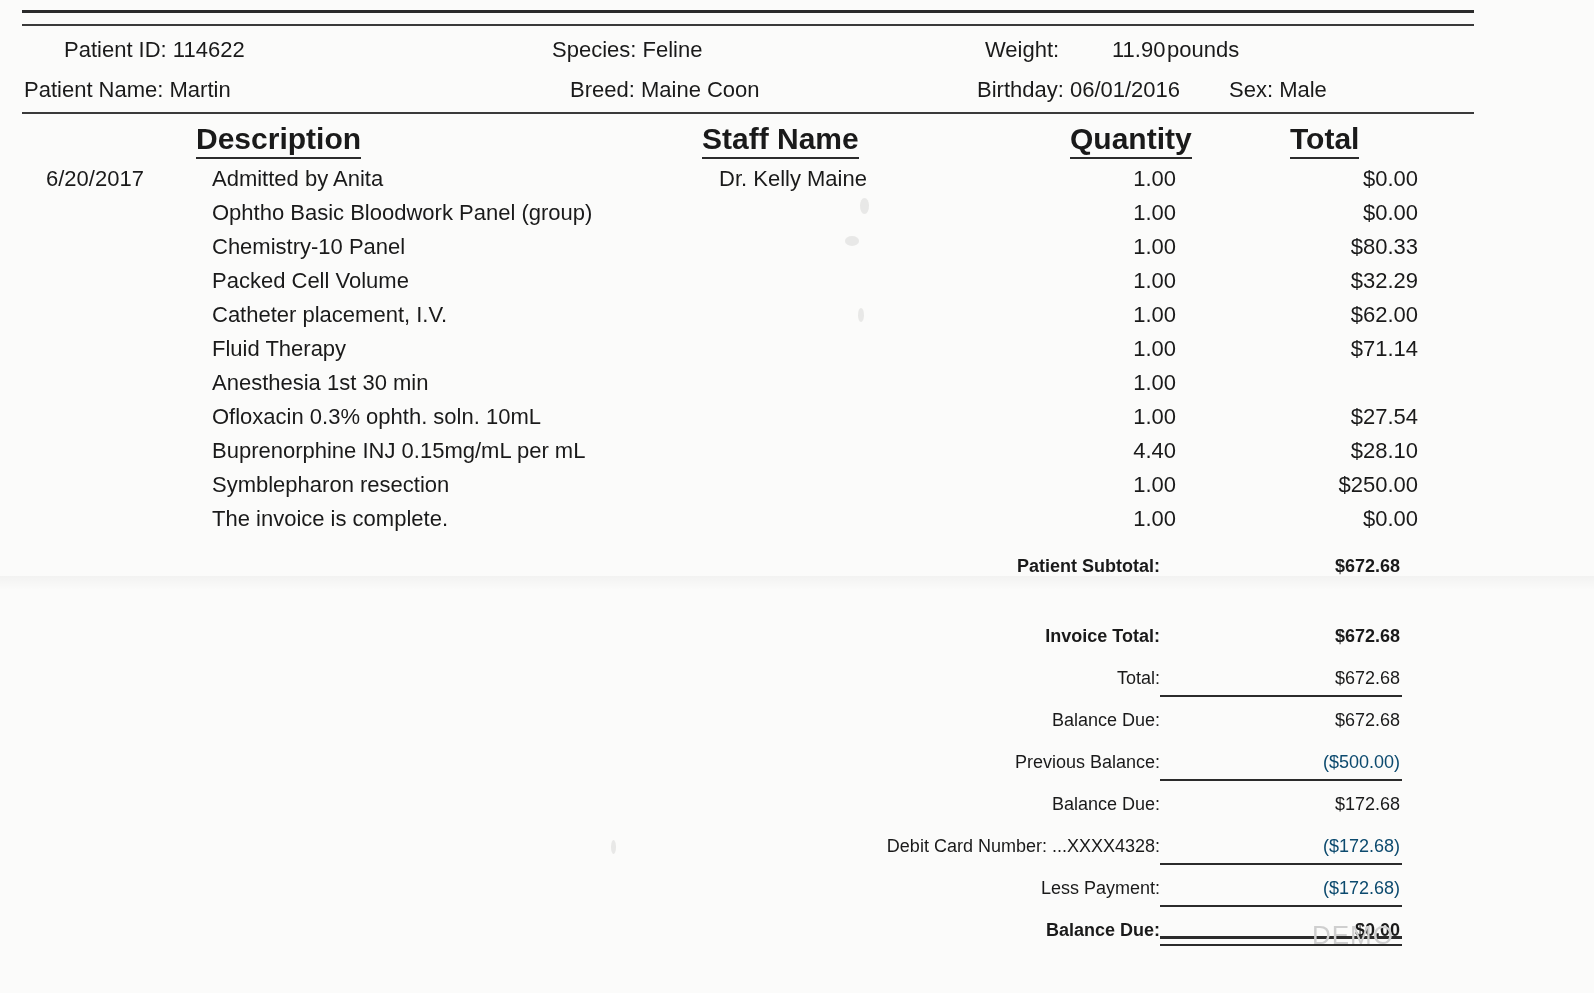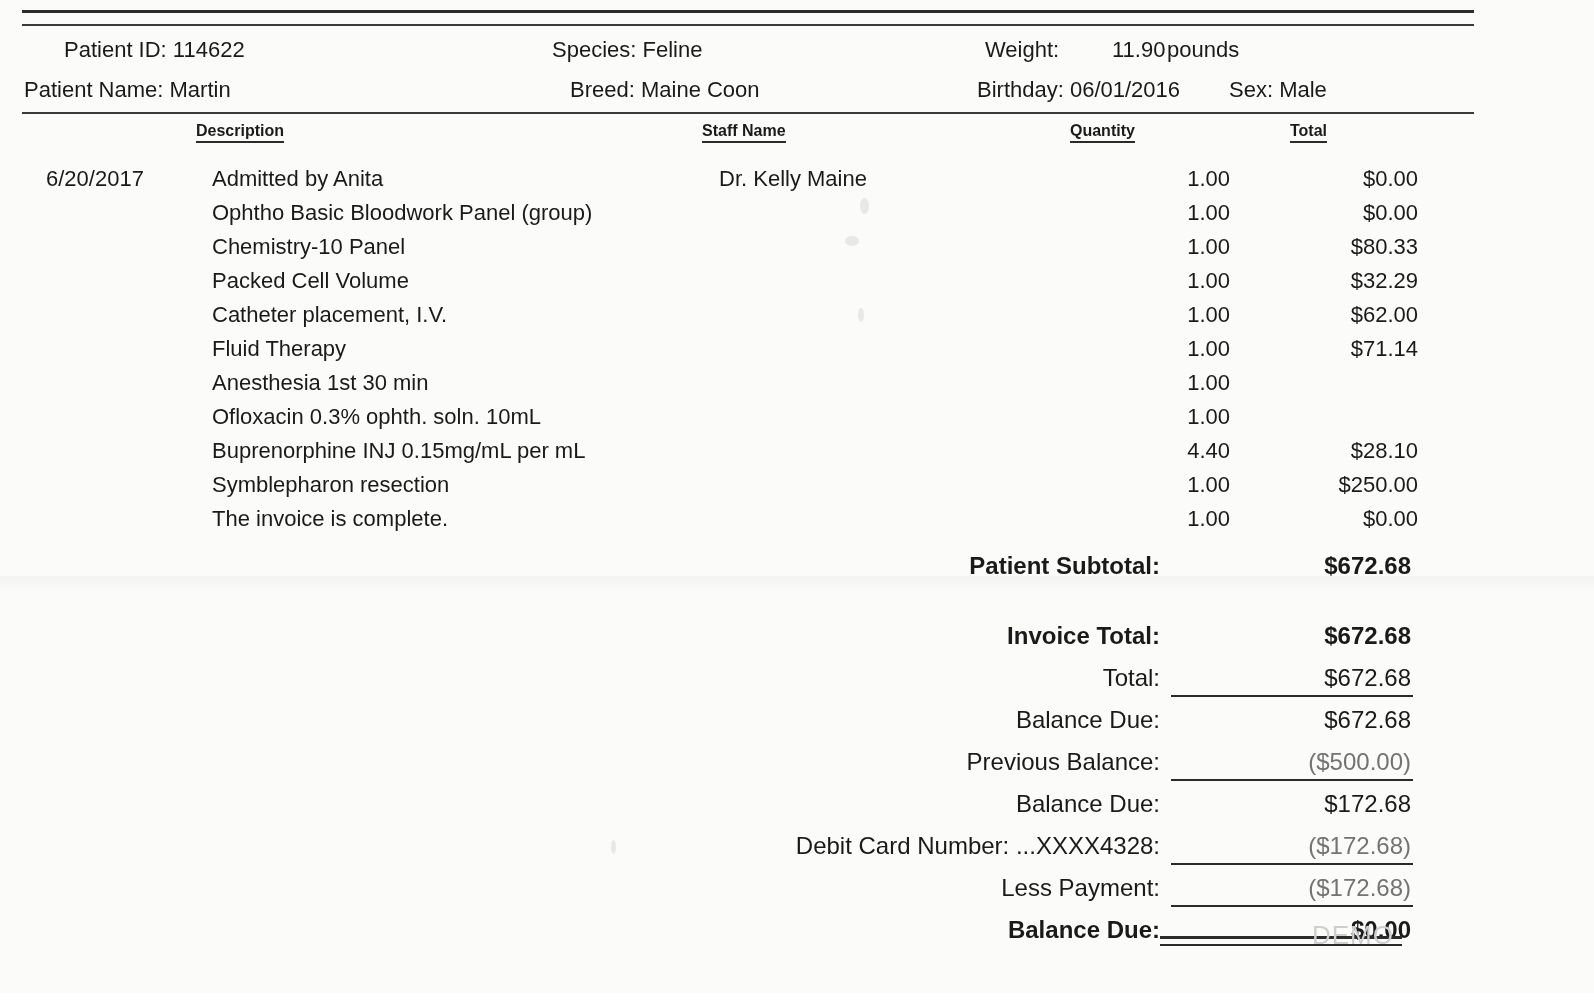--- a/index.html
+++ b/index.html
@@ -71,21 +71,21 @@
   
   .col-headers {
     position: absolute;
     left: 0;
     top: 122px;
     width: 1594px;
     height: 34px;
   }
   .col-h {
     position: absolute;
-    font-size: 16px;
+    font-size: 30px;
     font-weight: bold;
     border-bottom: 2px solid #2b2b2b;
     padding-bottom: 1px;
     white-space: nowrap;
   }
   .h-desc  { left: 196px; }
   .h-staff { left: 702px; }
   .h-qty   { left: 1070px; }
   .h-total { left: 1290px; }
 
@@ -103,21 +103,21 @@
     font-size: 22px;
   }
   .cell {
     position: absolute;
     white-space: nowrap;
     line-height: 34px;
   }
   .cell-date  { left: 28px; }
   .cell-desc  { left: 194px; }
   .cell-staff { left: 701px; }
-  .cell-qty   { left: 1072px; width: 140px; text-align: right; }
+  .cell-qty   { left: 1018px; width: 140px; text-align: right; }
   .cell-total { left: 1210px; width: 190px; text-align: right; }
 
   
   .smudge {
     position: absolute;
     background: #d9d9d7;
     opacity: .55;
     border-radius: 50%;
     pointer-events: none;
   }
@@ -125,38 +125,37 @@
   
   .totals {
     position: absolute;
     left: 0;
     top: 545px;
     width: 1594px;
   }
   .tot-row {
     position: relative;
     height: 42px;
-    font-size: 24px;
-    margin-left: 11px;
+    font-size: 18px;
   }
   .tot-label {
     position: absolute;
     right: 434px;
     white-space: nowrap;
     line-height: 42px;
   }
   .tot-value {
     position: absolute;
     left: 1210px;
     width: 190px;
     text-align: right;
     line-height: 42px;
   }
   .bold { font-weight: bold; }
-  .faint { color: #737373; }
+  .faint { color: #0c4a6e; }
   .val-underline {
     position: absolute;
     left: 1160px;
     width: 242px;
     border-bottom: 2px solid #2b2b2b;
     bottom: 2px;
     height: 0;
   }
 
   .rule-final-1 {
@@ -284,20 +283,21 @@
       <div class="cell cell-date"></div>
       <div class="cell cell-desc">Anesthesia 1st 30 min</div>
       <div class="cell cell-staff"></div>
       <div class="cell cell-qty">1.00</div>
     </div>
     <div class="item-row">
       <div class="cell cell-date"></div>
       <div class="cell cell-desc">Ofloxacin 0.3% ophth. soln. 10mL</div>
       <div class="cell cell-staff"></div>
       <div class="cell cell-qty">1.00</div>
+      <div class="cell cell-total">$27.54</div>
     </div>
     <div class="item-row">
       <div class="cell cell-date"></div>
       <div class="cell cell-desc">Buprenorphine INJ 0.15mg/mL per mL</div>
       <div class="cell cell-staff"></div>
       <div class="cell cell-qty">4.40</div>
       <div class="cell cell-total">$28.10</div>
     </div>
     <div class="item-row">
       <div class="cell cell-date"></div>

